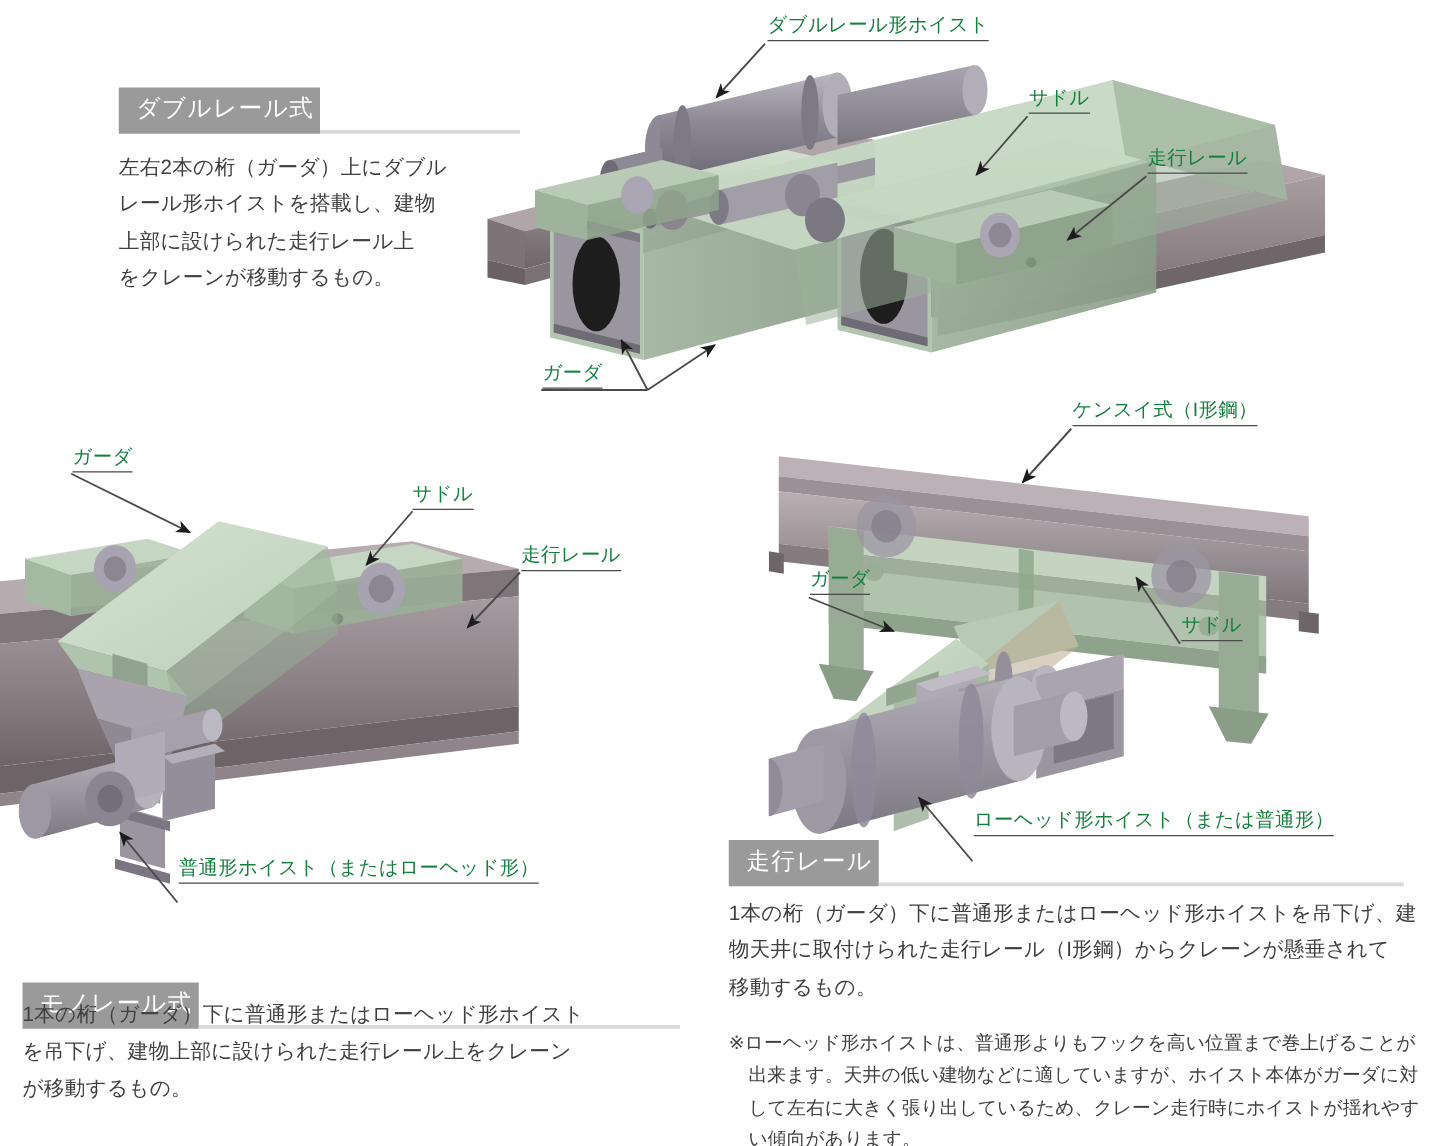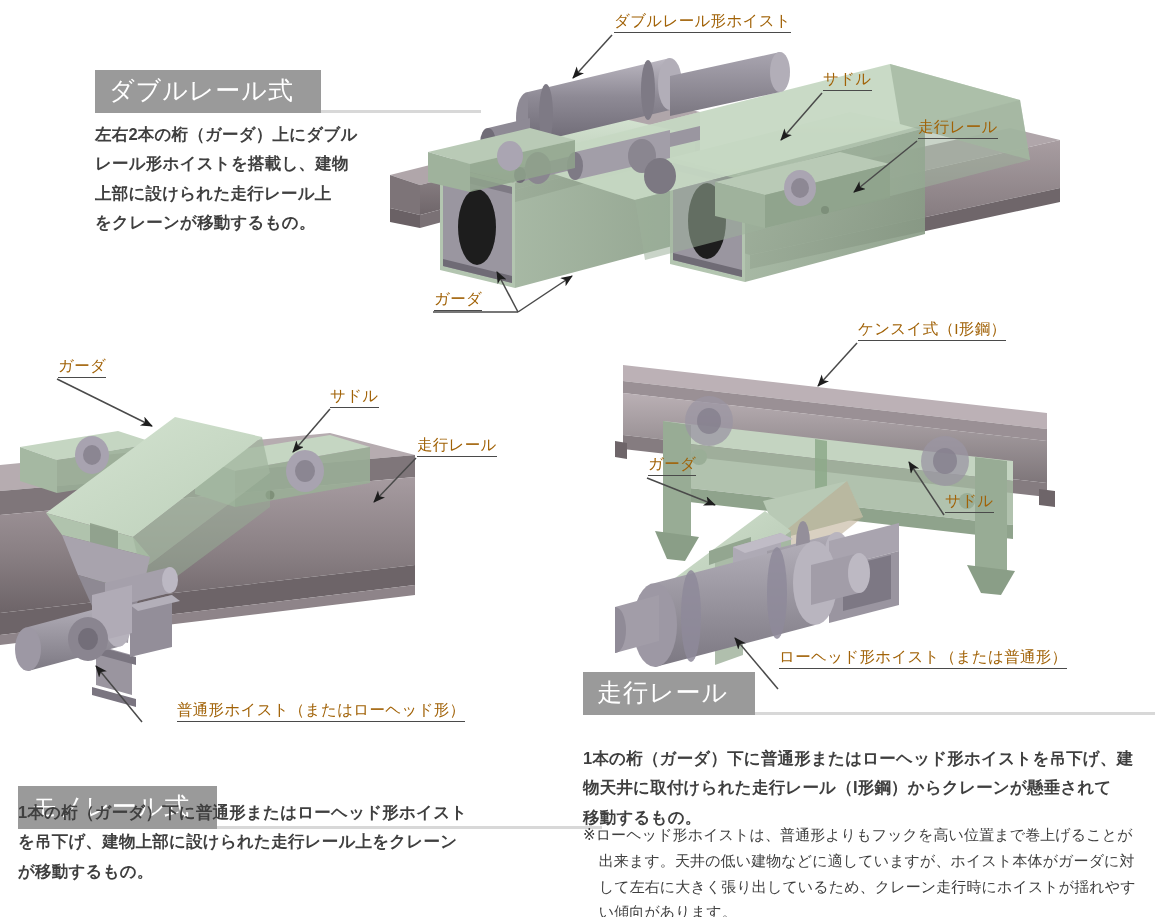--- a/index.html
+++ b/index.html
@@ -20,59 +20,58 @@
 
   
   .sec-head {
     position: absolute;
     display: flex;
     align-items: flex-end;
   }
   .sec-badge {
     background: #9a9a9a;
     color: #ffffff;
-    font-size: 25px;
+    font-size: 19px;
     line-height: 1;
-    padding: 8px 27px 10px 14px;
+    padding: 8px 5px 10px 14px;
     letter-spacing: 1px;
     white-space: nowrap;
     font-weight: 400;
   }
   .sec-rule {
     height: 3px;
     background: #d8d8d8;
     flex: none;
     margin-bottom: 0px;
   }
 
   
   .para {
     position: absolute;
     font-size: 16.5px;
     line-height: 1.78;
     color: #3f3f3f;
     letter-spacing: 0.2px;
     white-space: pre-line;
-    font-weight: bold;
   }
   .note {
     position: absolute;
     font-size: 15px;
     line-height: 1.72;
     color: #3f3f3f;
     letter-spacing: 0.1px;
   }
   .note .note-body { display:block; padding-left: 1.05em; text-indent: -1.05em;}
 
   
   .callout {
     position: absolute;
     font-size: 15.5px;
     line-height: 1.1;
-    color: #a16207;
+    color: #15803d;
     white-space: nowrap;
     padding-bottom: 3px;
     border-bottom: 1.6px solid #4a4a4a;
     letter-spacing: 0.3px;
   }
 
   
   .leaders {
     position: absolute;
     left: 0; top: 0;
@@ -295,21 +294,21 @@
 
         <ellipse cx="88" cy="244" rx="20" ry="22" fill="#8a8590"></ellipse>
         <ellipse cx="88" cy="244" rx="10" ry="11" fill="#736e79"></ellipse>
       </g>
     </svg>
   </div>
 
   <div class="callout" style="left:58px; top:357px;">ガーダ</div>
   <div class="callout" style="left:330px; top:387px;">サドル</div>
   <div class="callout" style="left:417px; top:436px;">走行レール</div>
-  <div class="callout" style="left:143px; top:701px;margin-left:34px;">普通形ホイスト（またはローヘッド形）</div>
+  <div class="callout" style="left:143px; top:686px;">普通形ホイスト（またはローヘッド形）</div>
 
   <div class="sec-head" style="left:18px; top:786px;">
     <div class="sec-badge">モノレール式</div>
     <div class="sec-rule" style="width:385px;"></div>
   </div>
 
   <div class="para" style="left:18px; top:798px; width:510px;">1本の桁（ガーダ）下に普通形またはローヘッド形ホイスト
 を吊下げ、建物上部に設けられた走行レール上をクレーン
 が移動するもの。</div>
 
@@ -410,21 +409,21 @@
   <div class="callout" style="left:858px; top:320px;">ケンスイ式（I形鋼）</div>
   <div class="callout" style="left:648px; top:455px;">ガーダ</div>
   <div class="callout" style="left:945px; top:492px;">サドル</div>
   <div class="callout" style="left:779px; top:648px;">ローヘッド形ホイスト（または普通形）</div>
 
   <div class="sec-head" style="left:583px; top:672px;">
     <div class="sec-badge">走行レール</div>
     <div class="sec-rule" style="width:420px;"></div>
   </div>
 
-  <div class="para" style="left:583px; top:744px; width:560px;">1本の桁（ガーダ）下に普通形またはローヘッド形ホイストを吊下げ、建
+  <div class="para" style="left:583px; top:717px; width:560px;">1本の桁（ガーダ）下に普通形またはローヘッド形ホイストを吊下げ、建
 物天井に取付けられた走行レール（I形鋼）からクレーンが懸垂されて
 移動するもの。</div>
 
   <div class="note" style="left:583px; top:822px; width:560px;">
     <span class="note-body"><span>※</span><span>ローヘッド形ホイストは、普通形よりもフックを高い位置まで巻上げることが出来ます。天井の低い建物などに適していますが、ホイスト本体がガーダに対して左右に大きく張り出しているため、クレーン走行時にホイストが揺れやすい傾向があります。</span></span>
   </div>
 
   <svg class="leaders">
     <defs>
       <marker id="arw" markerWidth="13" markerHeight="13" refX="11" refY="5" orient="auto" markerUnits="userSpaceOnUse">

